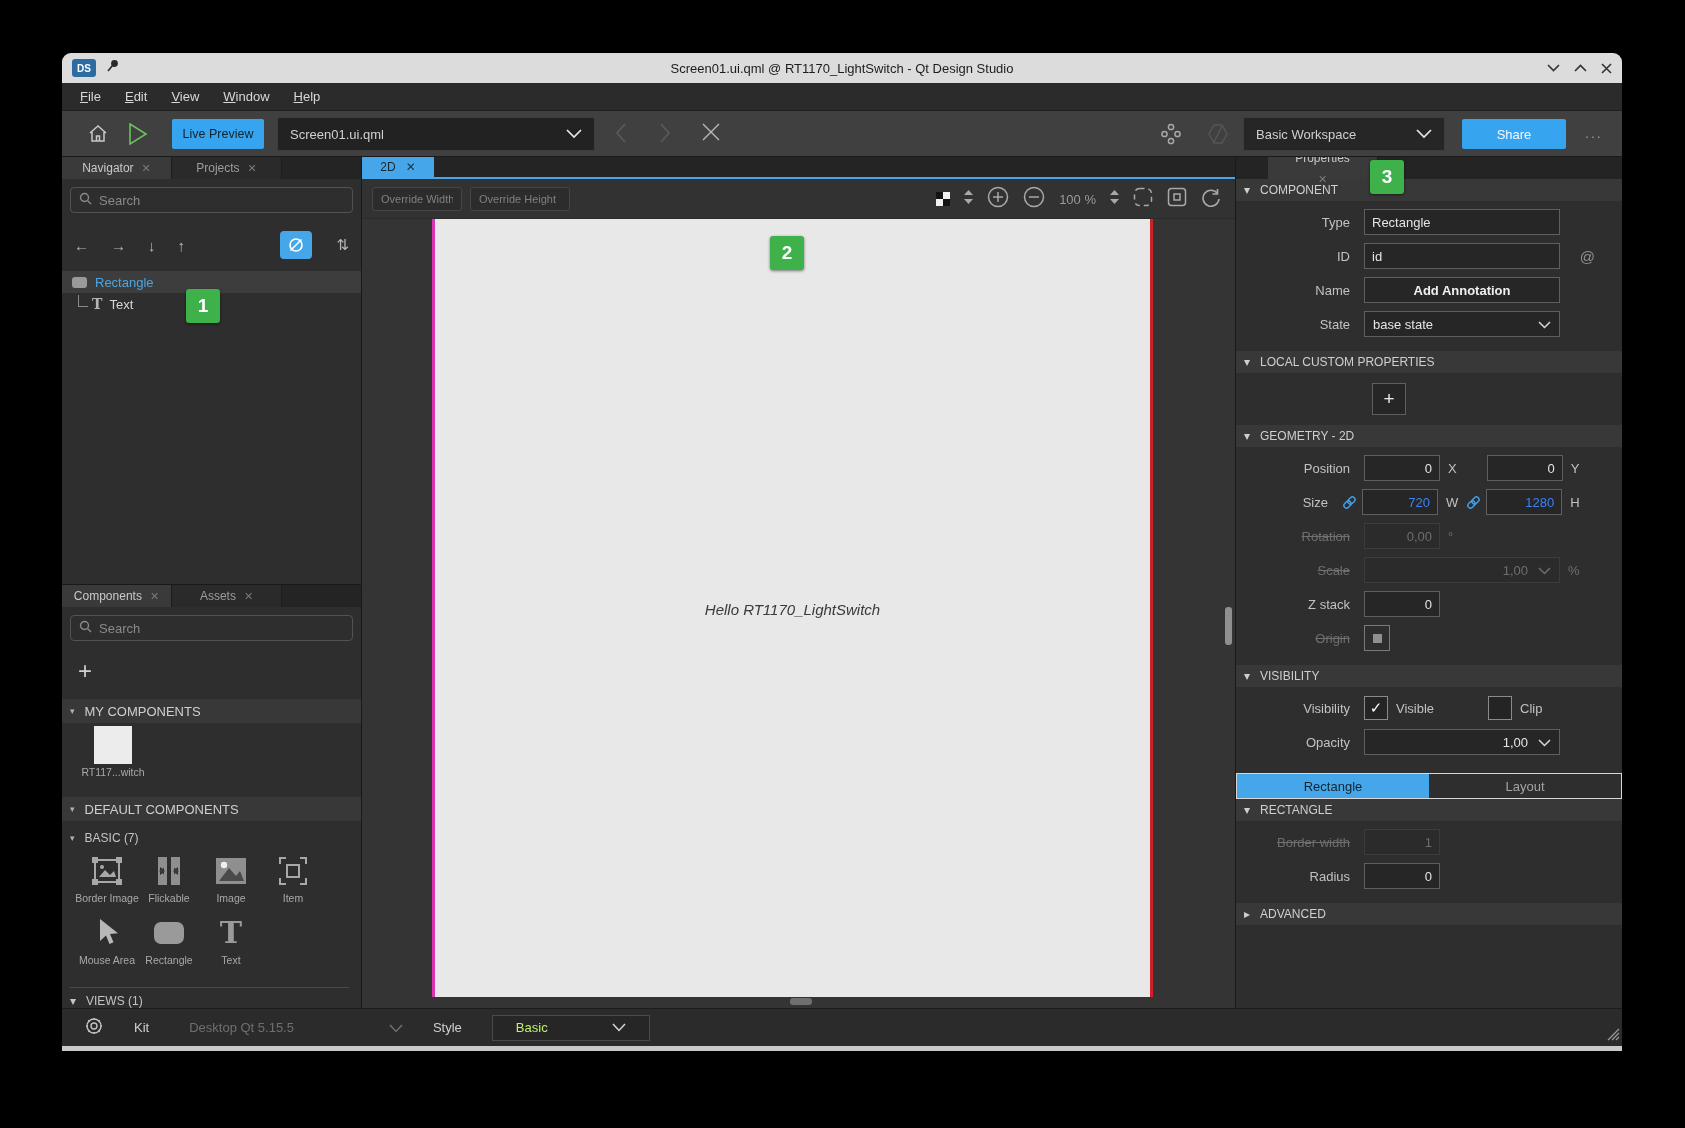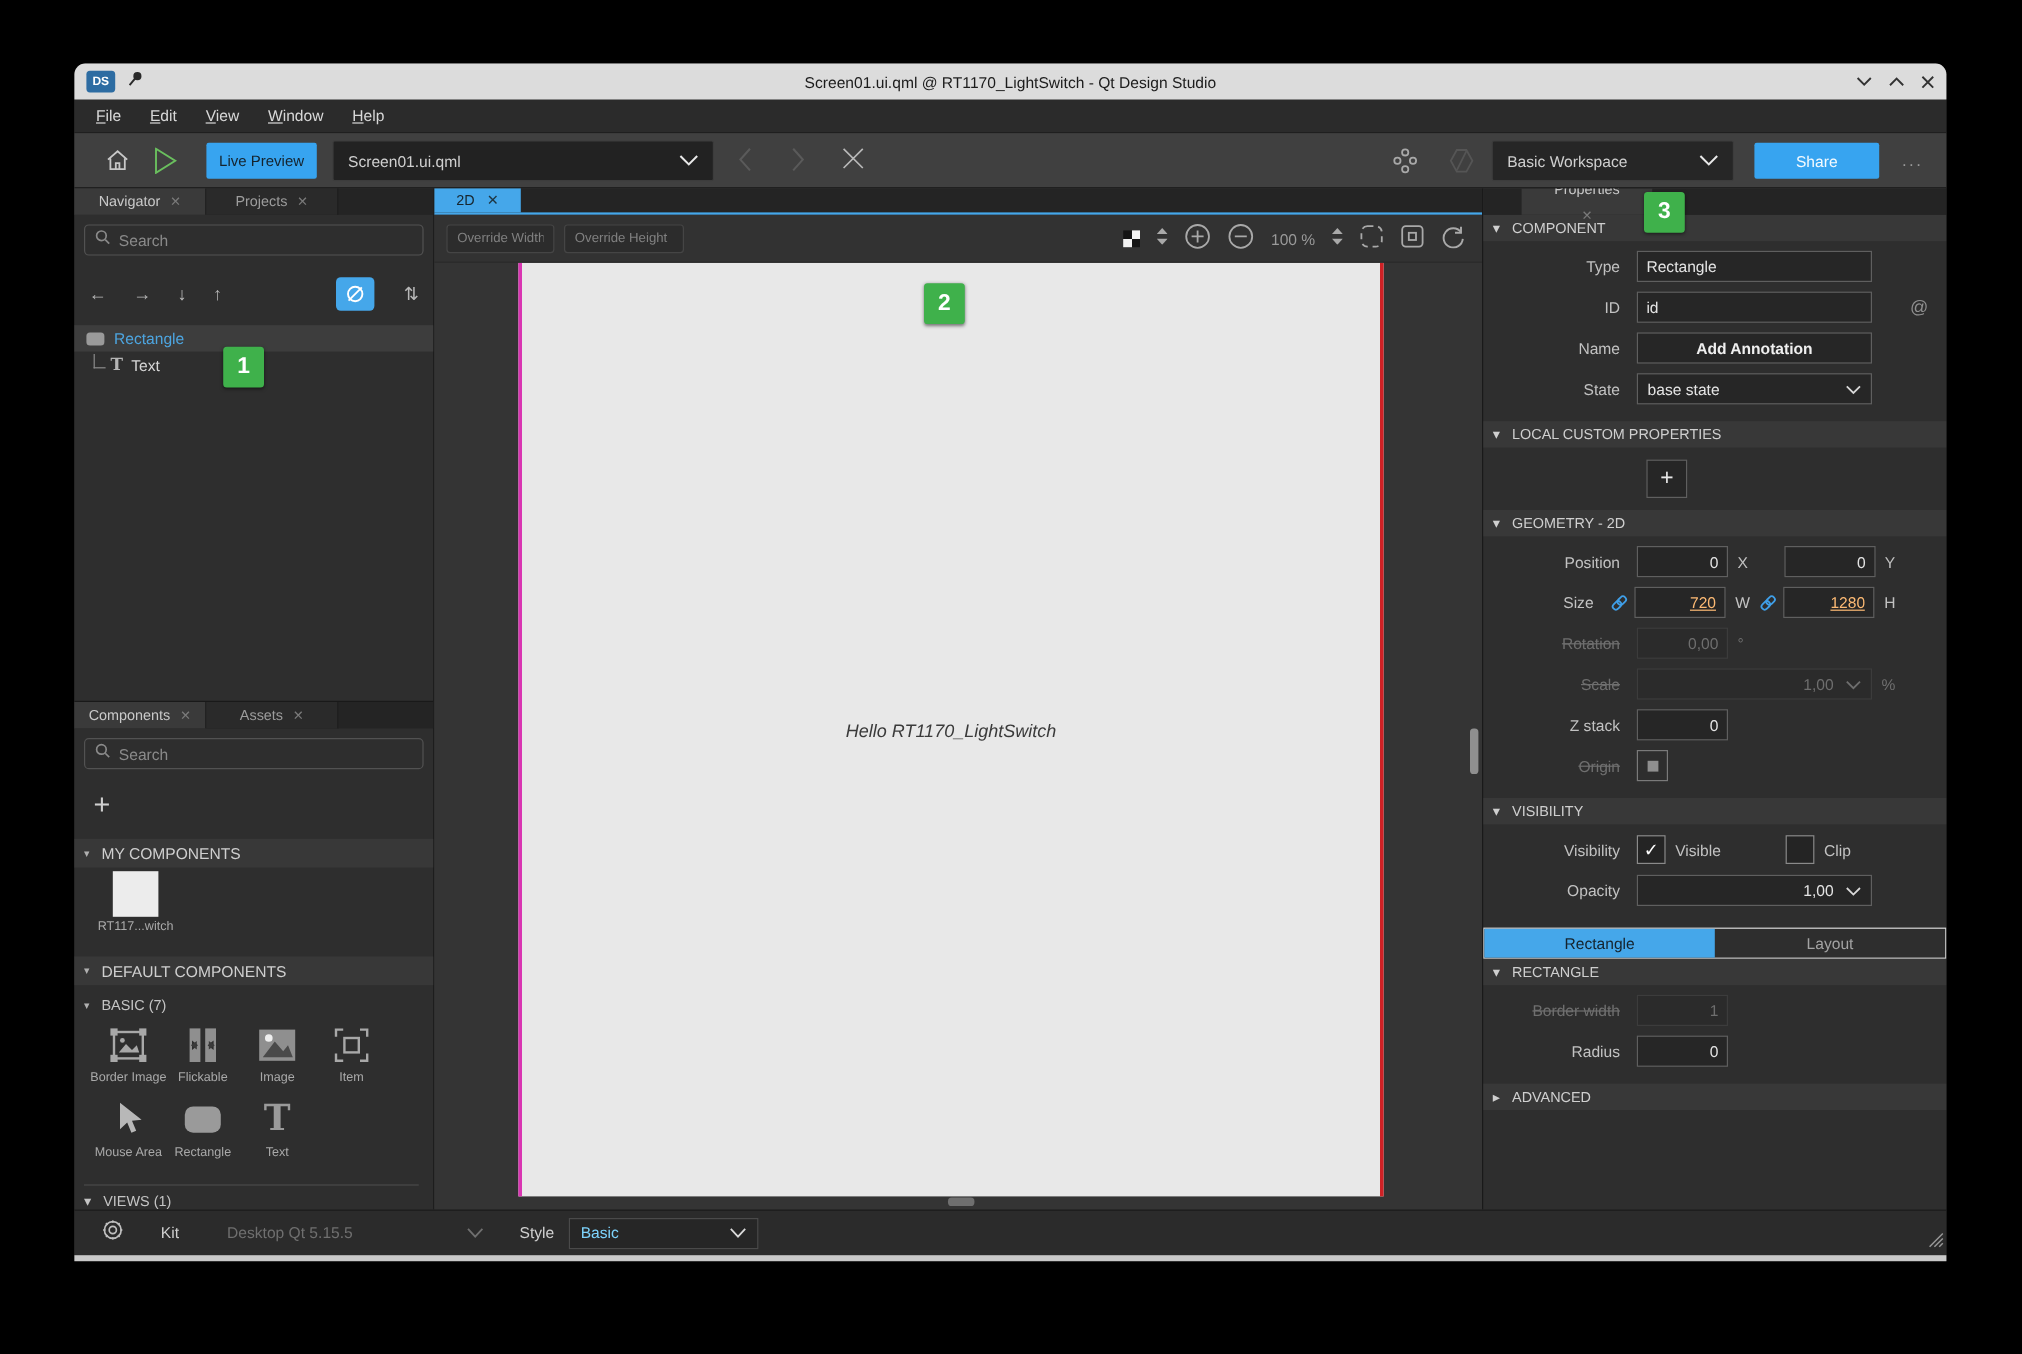--- a/index.html
+++ b/index.html
@@ -89,28 +89,28 @@
   .checker { width:14px; height:14px; background:conic-gradient(#f2f2f2 0 25%, #141414 0 50%, #f2f2f2 0 75%, #141414 0); }
   .zoom-pct { font-size:13px; color:#9a9a9a; }
   .viewport { flex:1; position:relative; background:#343434; overflow:hidden; }
   .qml-canvas { position:absolute; left:70px; top:0; width:721px; height:778px; background:#e8e8e8; border-left:3px solid #d935b2; border-right:3px solid #cf2125;font-style:italic; }
   .hello-text { position:absolute; left:0; right:0; top:382px; text-align:center; font-size:15px; color:#3a3a3a; }
   .vscroll { position:absolute; right:3px; top:388px; width:7px; height:38px; background:#8f8f8f; border-radius:3px; }
   .hscroll { position:absolute; left:428px; bottom:3px; width:22px; height:7px; background:#6f6f6f; border-radius:3px; }
 
   
   .prop-hdr { height:22px; background:#383838; display:flex; align-items:center; gap:10px; padding-left:8px; color:#cfcfcf; font-size:12px; margin-top:0; }
-  .prop-rows { padding:8px 1px 6px 0; }
+  .prop-rows { padding:8px 13px 6px 0; }
   .prow { height:26px; margin:0 0 8px 0; display:flex; align-items:center; }
   .prow .lbl { width:128px; text-align:right; padding-right:14px; font-size:13px; color:#c2c2c2; flex:none; }
   .lbl.dis { color:#6f6f6f; text-decoration:line-through; }
   .fld { height:26px; background:#262626; border:1px solid #5f5f5f; color:#e4e4e4; font-size:13px; font-family:inherit; padding:0 7px; }
   .fld.wide { width:196px; }
   .fld.num { width:76px; text-align:right; }
-  .fld.blue { color:#fdba74;text-decoration:underline; }
+  .fld.blue { color:#3b82f6; }
   .fld.dis { background:#2b2b2b; border-color:#3c3c3c; color:#6e6e6e; }
   .unit { font-size:13px; color:#c2c2c2; margin:0 8px 0 8px; }
   .unit.dis { color:#6f6f6f; }
   .link-ic { color:#3f9fe8; margin-right:5px; display:flex; }
   .dd { display:flex; align-items:center; background:#262626; border:1px solid #5f5f5f; height:26px; color:#e4e4e4; font-size:13px; padding:0 8px; }
   .dd .chev { margin-left:auto; color:#d8d8d8; }
   .dd.dis { background:#2b2b2b; border-color:#3c3c3c; color:#6e6e6e; }
   .dd.dis .chev { color:#6e6e6e; }
   .name-btn { width:196px; height:26px; background:#262626; border:1px solid #5f5f5f; color:#efefef; font-weight:bold; font-size:13px; font-family:inherit; }
   .at-sign { position:absolute; right:14px; color:#8f8f8f; font-size:15px; }
@@ -124,21 +124,21 @@
   .color-swatch { width:74px; height:28px; background:#e8e8e8; border:1px solid #9a9a9a; }
   .fill-hex { width:86px; }
   .adv-hdr { height:22px; background:#383838; display:flex; align-items:center; gap:10px; padding-left:8px; color:#cfcfcf; font-size:12px; }
 
   
   .statusbar { position:absolute; left:0; right:0; bottom:5px; height:38px; background:#2b2b2b; border-top:1px solid #1c1c1c; display:flex; align-items:center; }
   .statusbar .gear { margin-left:22px; color:#c0c0c0; }
   .sb-lbl { font-size:13px; color:#d0d0d0; margin-left:30px; }
   .sb-kitval { font-size:13px; color:#6f6f6f; margin-left:40px; }
   .sb-kitchev { color:#6f6f6f; margin-left:95px; }
-  .sb-style-dd { margin-left:12px; width:158px; height:26px; background:#262626; border:1px solid #4a4a4a; display:flex; align-items:center; padding:0 9px; color:#7dd3fc; font-size:13px; }
+  .sb-style-dd { margin-left:30px; width:158px; height:26px; background:#262626; border:1px solid #4a4a4a; display:flex; align-items:center; padding:0 23px; color:#bef264; font-size:13px; }
   .sb-style-dd .chev { margin-left:auto; color:#d8d8d8; }
   .bottom-strip { position:absolute; left:0; right:0; bottom:0; height:5px; background:#c9c9c9; }
   .grip { position:absolute; right:2px; bottom:6px; color:#8a8a8a; }
 </style>
 </head>
 <body>
 
 <div id="window">
 
   <div class="titlebar">

